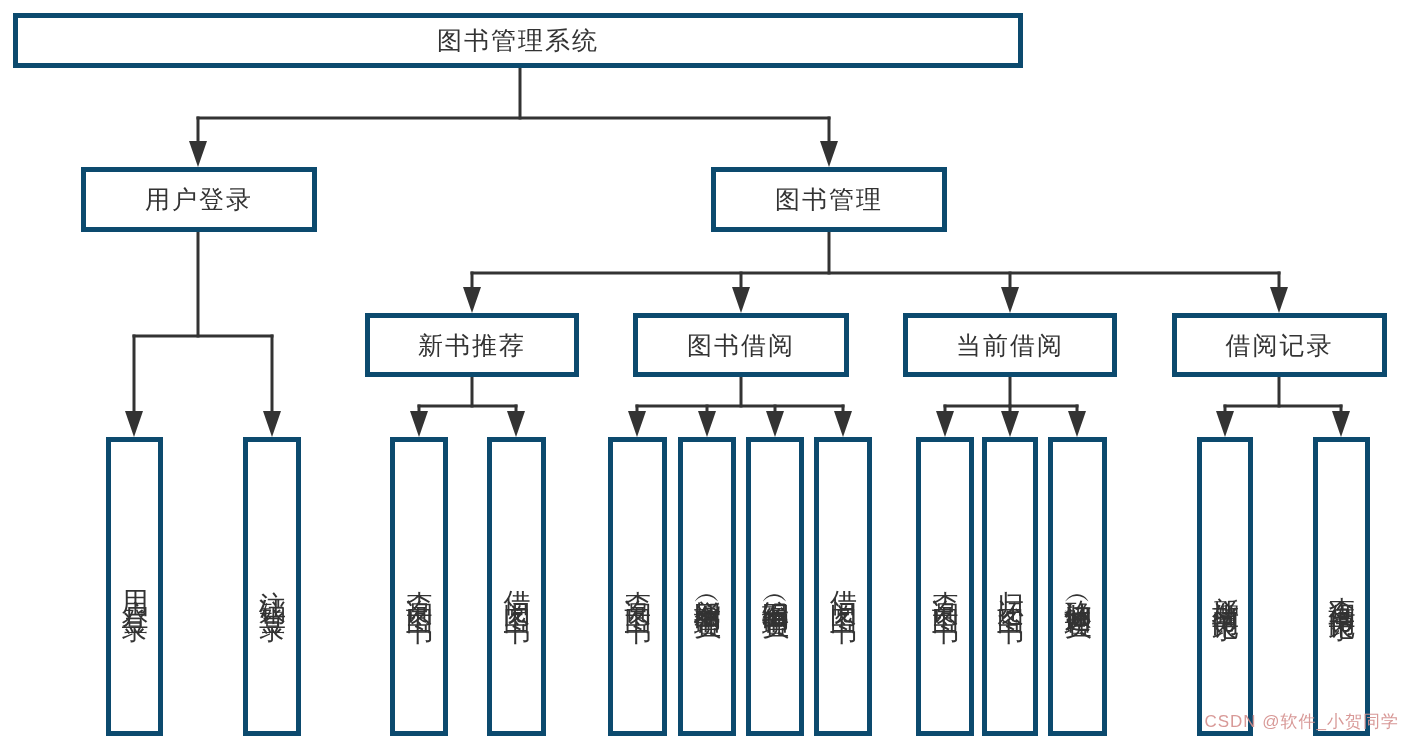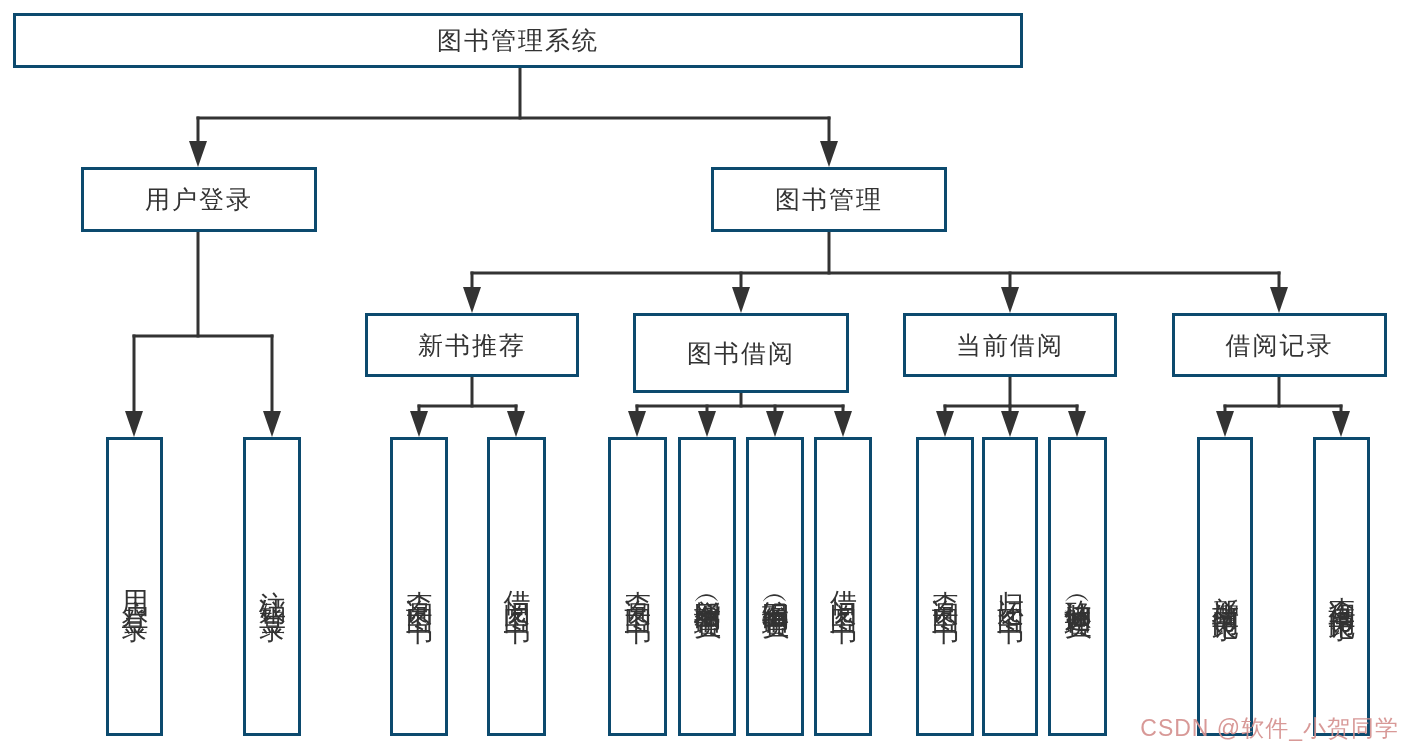--- a/index.html
+++ b/index.html
@@ -18,21 +18,21 @@
   #connectors {
     position: absolute;
     left: 0; top: 0;
     width: 1405px;
     height: 747px;
   }
   .box {
     position: absolute;
     box-sizing: border-box;
     background: #ffffff;
-    border: 3px solid #0c4a6e;
+    border: 5px solid #0c4a6e;
     color: #333333;
     display: flex;
     align-items: center;
     justify-content: center;
     text-align: center;
     line-height: 1;
   }
   .hlabel {
     font-size: 25px;
     letter-spacing: 2px;
@@ -47,21 +47,21 @@
   .s4 { letter-spacing: 9px; }
   .s6 { letter-spacing: 4px; }
   .s9 { letter-spacing: 2px; }
 
   
   #n-root           { left: 13px;   top: 13px;  width: 1010px; height: 55px; }
   #n-user-login     { left: 81px;   top: 167px; width: 236px;  height: 65px; }
   #n-book-mgmt      { left: 711px;  top: 167px; width: 236px;  height: 65px; }
 
   #n-new-book-rec   { left: 365px;  top: 313px; width: 214px;  height: 64px; }
-  #n-book-borrow    { left: 633px;  top: 313px; width: 216px;  height: 80px; }
+  #n-book-borrow    { left: 633px;  top: 313px; width: 216px;  height: 64px; }
   #n-current-borrow { left: 903px;  top: 313px; width: 214px;  height: 64px; }
   #n-borrow-records { left: 1172px; top: 313px; width: 215px;  height: 64px; }
 
   .leaf { top: 437px; height: 299px; }
   #n-ul-login    { left: 106px;  width: 57px; }
   #n-ul-logout   { left: 243px;  width: 58px; }
   #n-nb-query    { left: 390px;  width: 58px; }
   #n-nb-borrow   { left: 487px;  width: 59px; }
   #n-bb-query    { left: 608px;  width: 59px; }
   #n-bb-add      { left: 678px;  width: 58px; }
@@ -69,22 +69,22 @@
   #n-bb-borrow   { left: 814px;  width: 58px; }
   #n-cb-query    { left: 916px;  width: 58px; }
   #n-cb-return   { left: 982px;  width: 56px; }
   #n-cb-confirm  { left: 1048px; width: 59px; }
   #n-br-add      { left: 1197px; width: 56px; }
   #n-br-query    { left: 1313px; width: 57px; }
 
   #watermark {
     position: absolute;
     right: 6px;
-    bottom: 3px;
-    font-size: 23px;
+    bottom: 14px;
+    font-size: 17px;
     letter-spacing: 1px;
     color: #d5918f;
     opacity: 0.92;
     white-space: nowrap;
     pointer-events: none;
   }
 </style>
 </head>
 <body>
 

